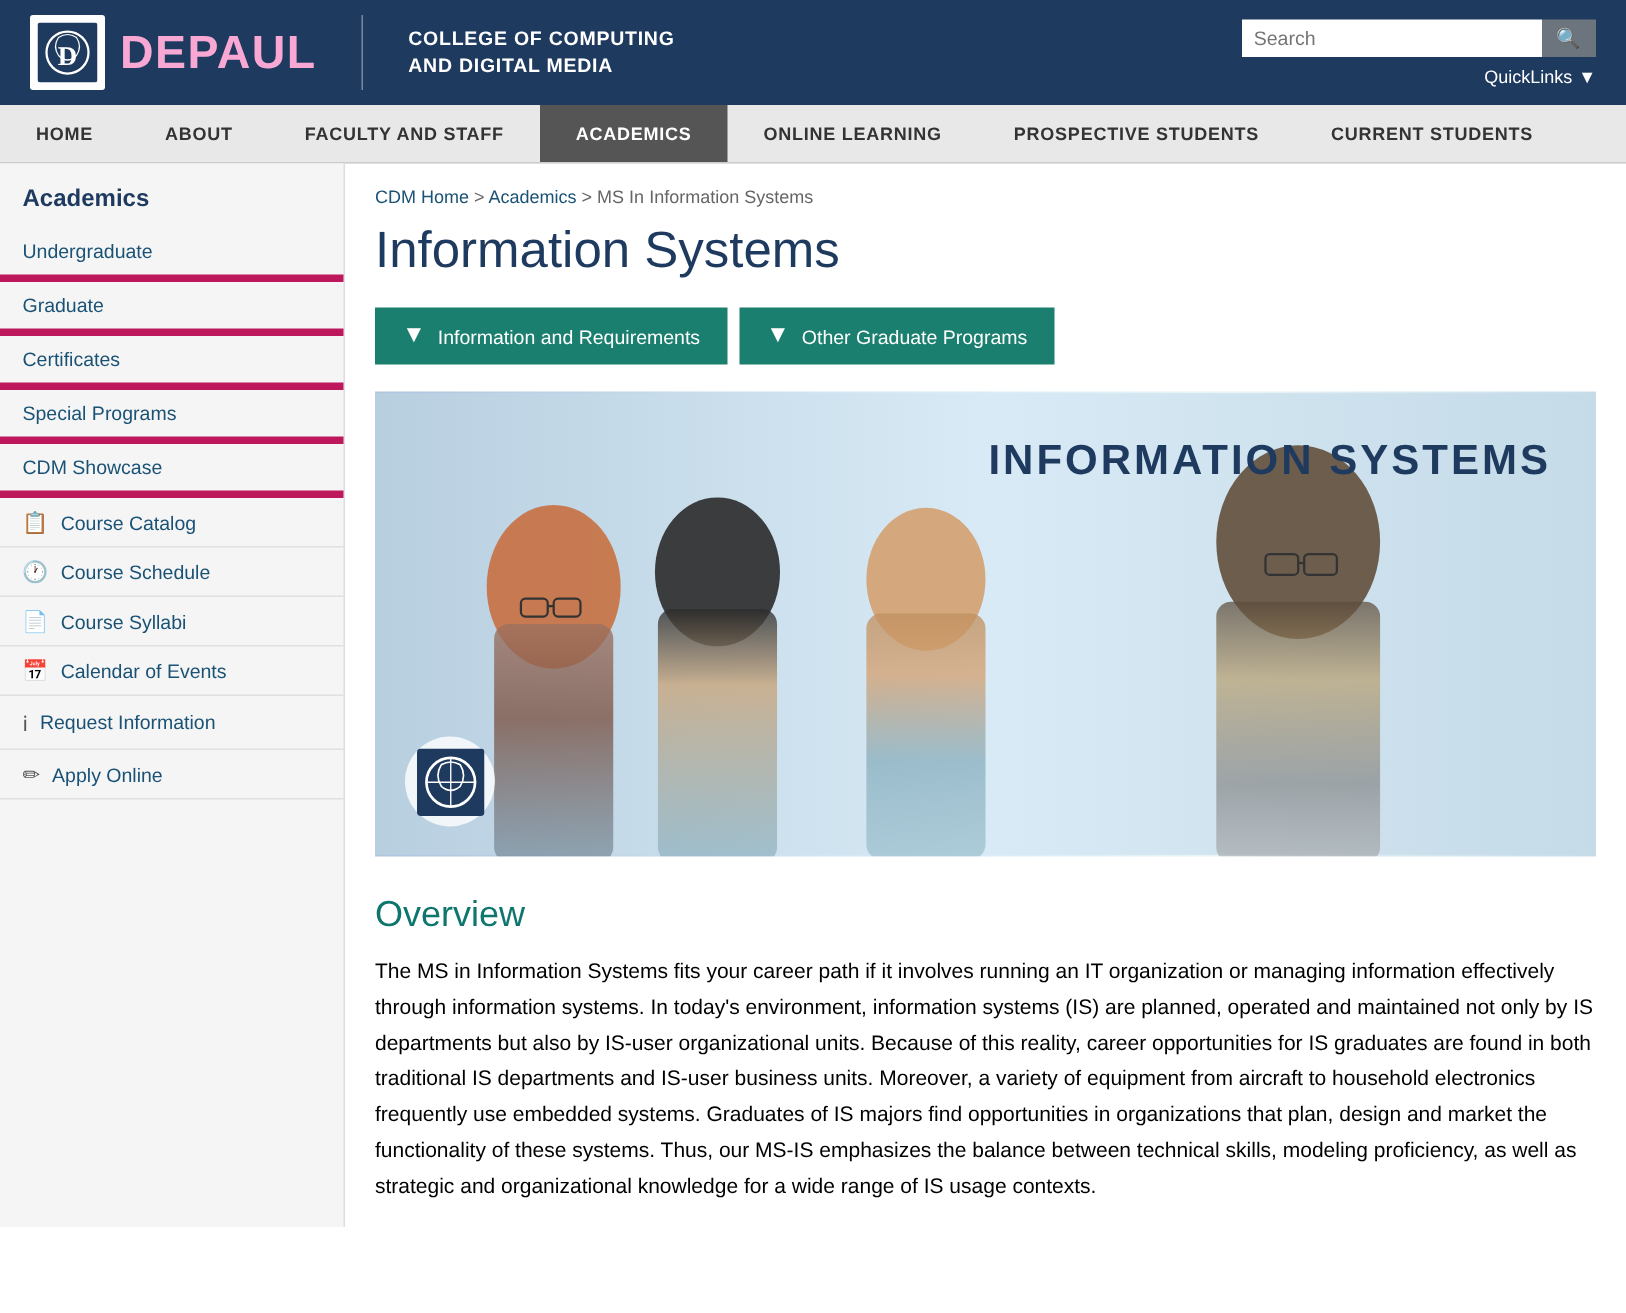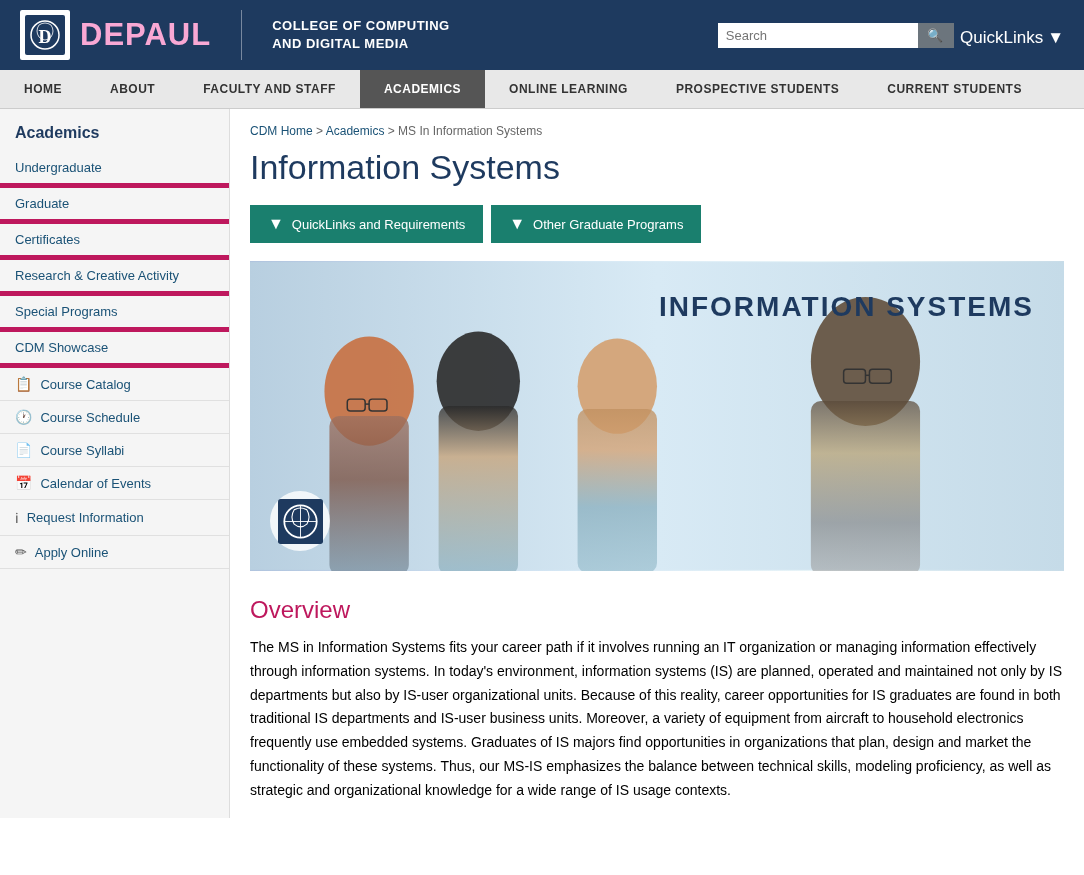--- a/index.html
+++ b/index.html
@@ -50,21 +50,21 @@
     }
     .college-name {
       color: #fff;
       font-size: 13px;
       line-height: 1.4;
       font-weight: bold;
       letter-spacing: 0.5px;
     }
     .header-right {
       display: flex;
-      flex-direction: row;
+      flex-direction: column;
       align-items: flex-end;
       gap: 6px;
     }
     .search-bar {
       display: flex;
       align-items: center;
     }
     .search-input {
       width: 200px;
       padding: 5px 8px;
@@ -76,21 +76,21 @@
     .search-btn {
       background: #6c757d;
       border: none;
       padding: 5px 10px;
       cursor: pointer;
       color: #fff;
       font-size: 13px;
     }
     .quick-links {
       color: #fff;
-      font-size: 17px;
+      font-size: 12px;
       cursor: pointer;
       display: flex;
       gap: 4px;
     }
 
     
     .nav-bar {
       background: #e8e8e8;
       display: flex;
       border-bottom: 1px solid #ccc;
@@ -226,21 +226,21 @@
       border-radius: 50%;
       display: flex;
       align-items: center;
       justify-content: center;
     }
 
     
     .overview-title {
       font-size: 24px;
       font-weight: 300;
-      color: #be185d;
+      color: #0f766e;
       margin-bottom: 12px;
     }
     .overview-text {
       font-size: 14px;
       line-height: 1.7;
       color: #000000;
     }
 
     
     .btn-arrow {
@@ -292,21 +292,20 @@
 </nav>
 
 <div class="main-layout">
 
   <aside class="sidebar">
     <div class="sidebar-title">Academics</div>
 
     <div class="sidebar-item">Undergraduate</div>
     <div class="sidebar-item">Graduate</div>
     <div class="sidebar-item">Certificates</div>
-    <div class="sidebar-item">Research &amp; Creative Activity</div>
     <div class="sidebar-item">Special Programs</div>
     <div class="sidebar-item">CDM Showcase</div>
 
     <div class="sidebar-link">
       <span class="sidebar-link-icon">📋</span>
       <span>Course Catalog</span>
     </div>
     <div class="sidebar-link">
       <span class="sidebar-link-icon">🕐</span>
       <span>Course Schedule</span>
@@ -337,21 +336,21 @@
       <a href="#">Academics</a>
       <span> &gt; </span>
       <span>MS In Information Systems</span>
     </div>
 
     <h1 class="page-title">Information Systems</h1>
 
     <div class="action-buttons">
       <button class="btn-teal">
         <span class="btn-arrow">▼</span>
-        <span>QuickLinks and Requirements</span>
+        <span>Information and Requirements</span>
       </button>
       <button class="btn-teal">
         <span class="btn-arrow">▼</span>
         <span>Other Graduate Programs</span>
       </button>
     </div>
 
     <div class="hero-image">
 
       <svg width="100%" height="310" viewBox="0 0 820 310" xmlns="http://www.w3.org/2000/svg" style="position:absolute;top:0;left:0;">

